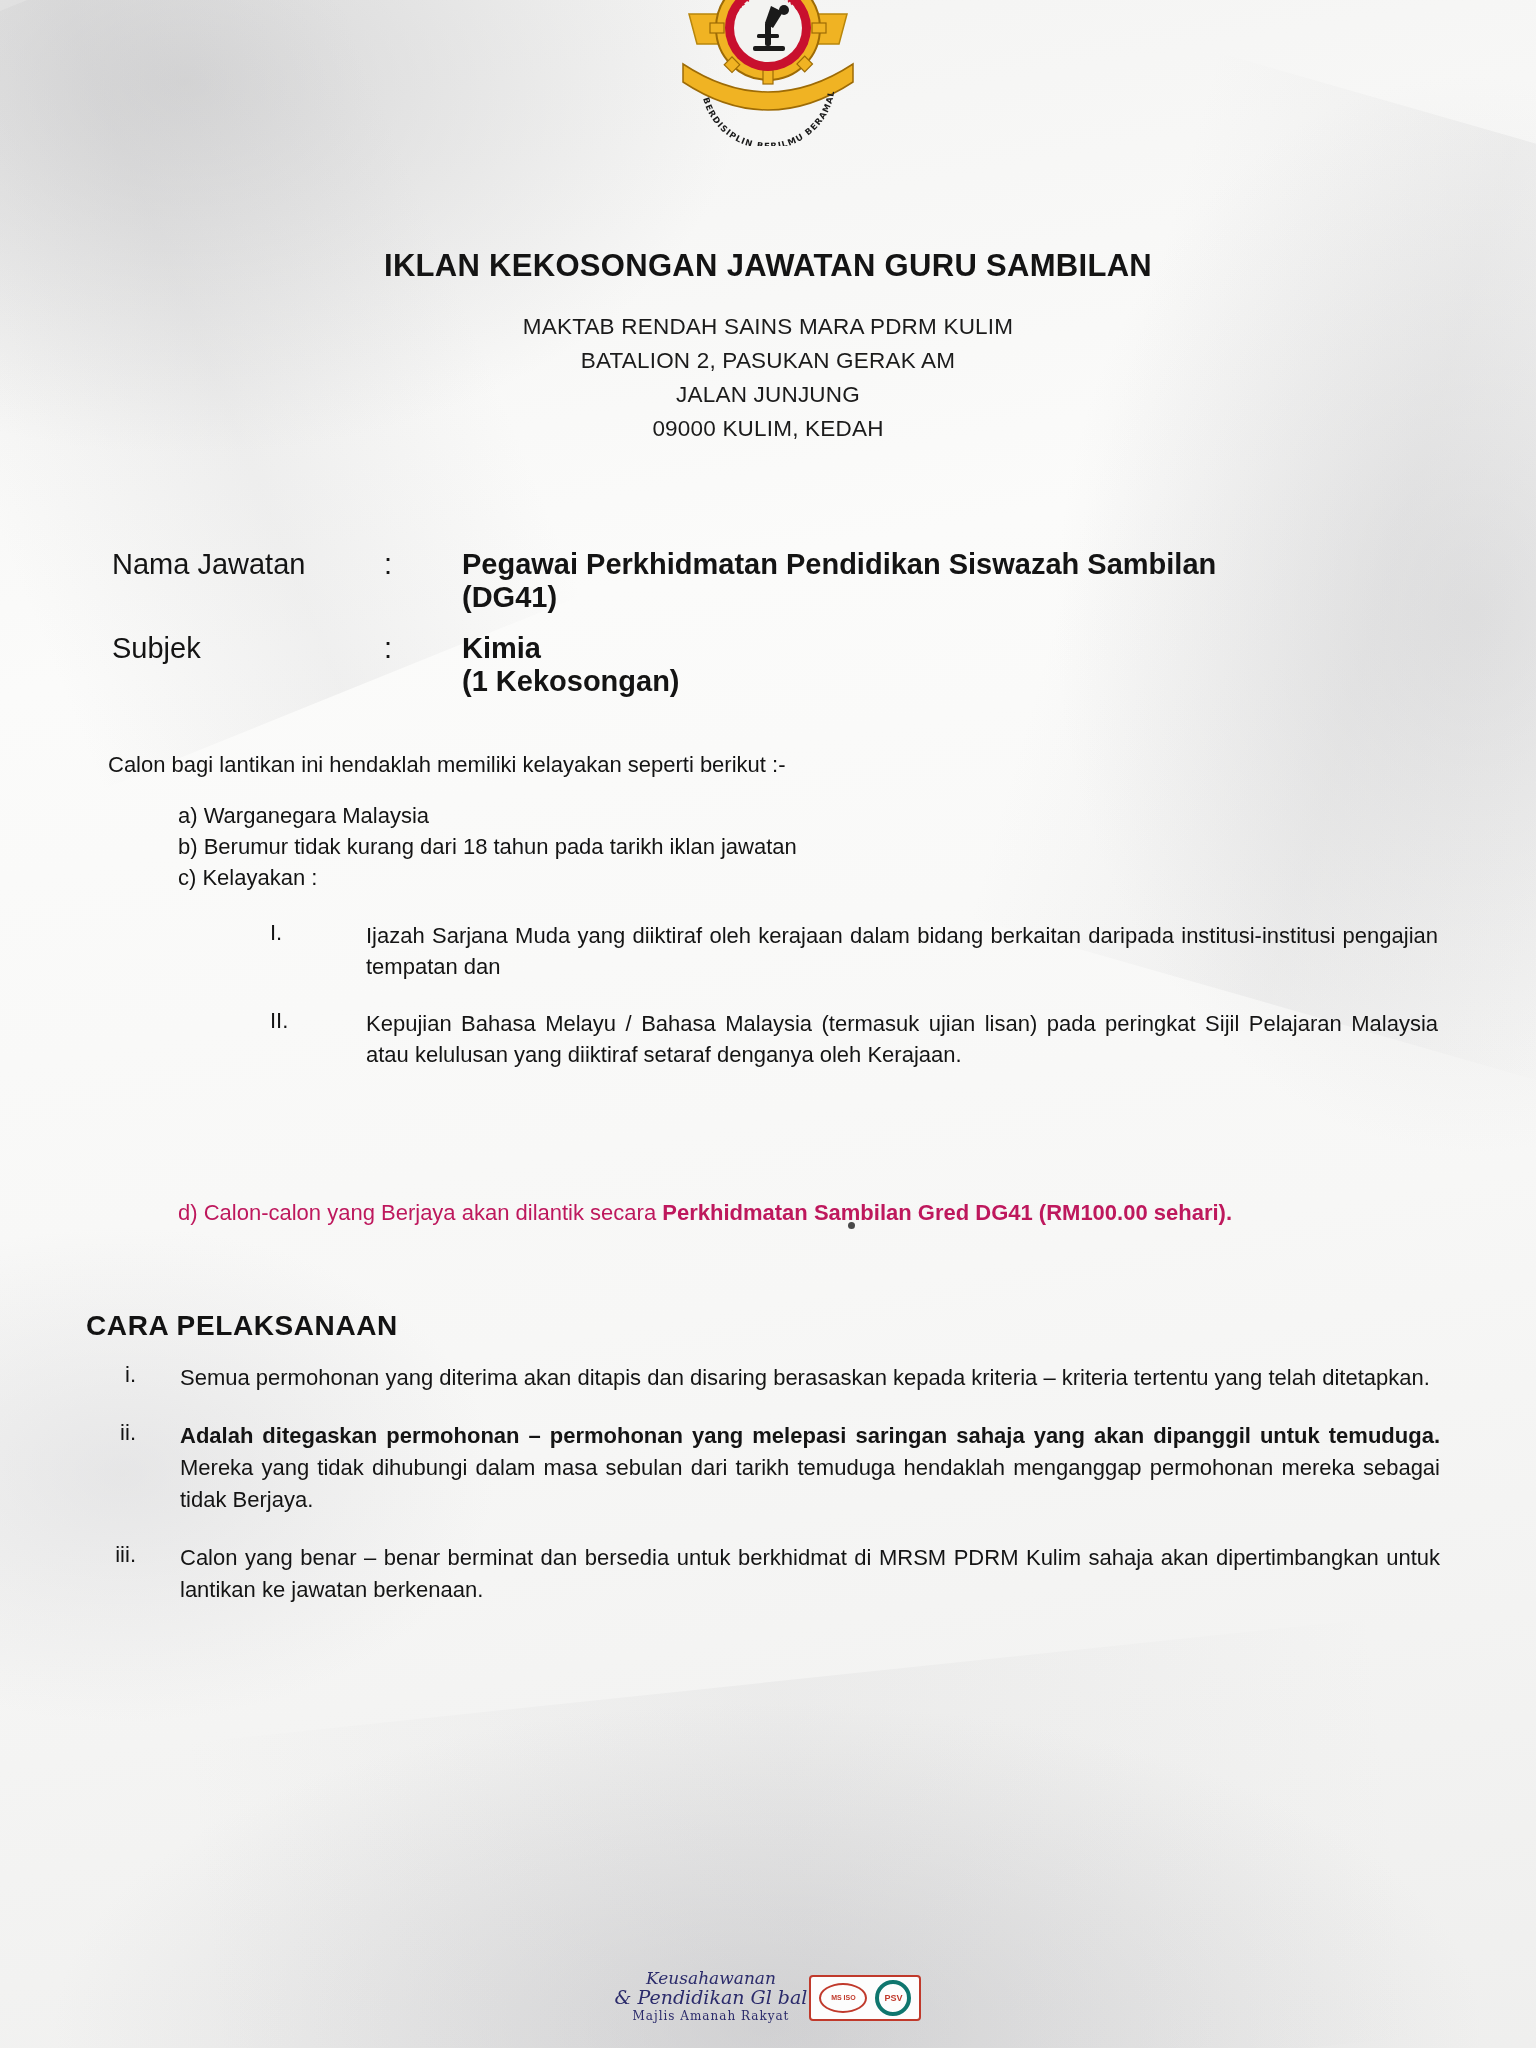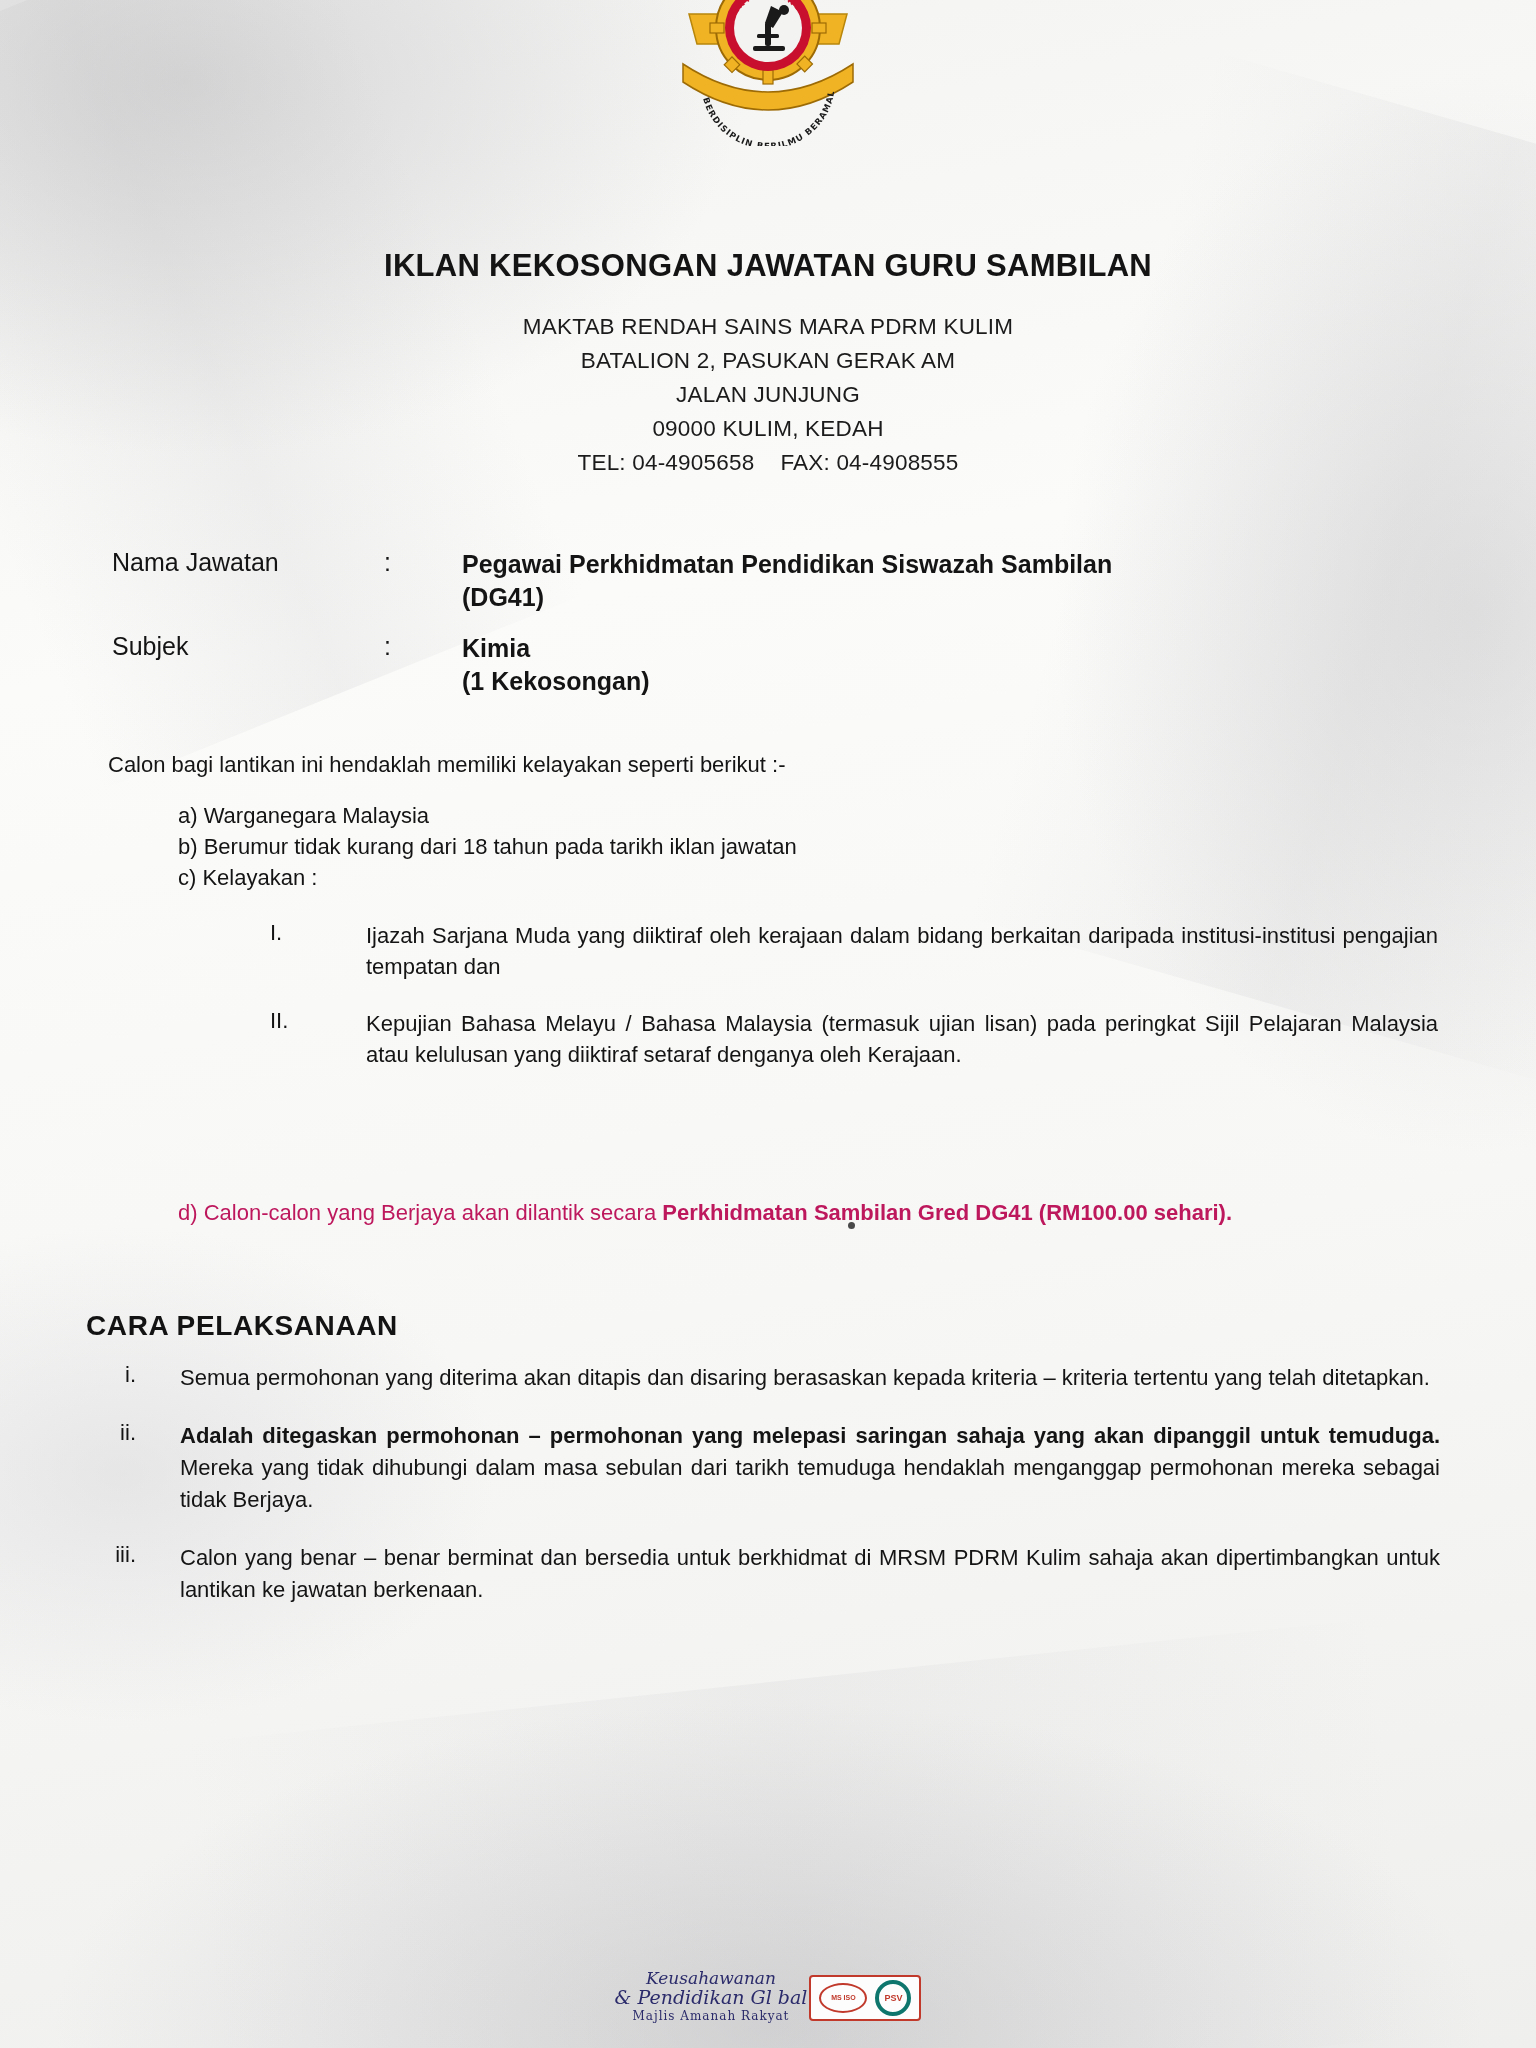--- a/index.html
+++ b/index.html
@@ -73,21 +73,21 @@
     letter-spacing: 0.2px;
   }
   .address-block .tel-line span.gap { display:inline-block; width: 26px; }
 
   
   .fields {
     position: absolute;
     top: 548px;
     left: 112px;
     right: 110px;
-    font-size: 25px;
+    font-size: 29px;
     color: #141414;
   }
   .field-row {
     display: flex;
     align-items: flex-start;
     margin-bottom: 8px;
   }
   .field-label { width: 272px; flex: none; }
   .field-colon { width: 78px; flex: none; }
   .field-value { font-weight: bold; line-height: 33px; }
@@ -300,23 +300,20 @@
     </svg>
   </div>
 
   <div class="main-title">IKLAN KEKOSONGAN JAWATAN GURU SAMBILAN</div>
 
   <div class="address-block">
     <div>MAKTAB RENDAH SAINS MARA PDRM KULIM</div>
     <div>BATALION 2, PASUKAN GERAK AM</div>
     <div>JALAN JUNJUNG</div>
     <div>09000 KULIM, KEDAH</div>
-    <div class="tel-line">
-      <span>TEL: 04-4905658</span><span class="gap"></span><span>FAX: 04-4908555</span>
-    </div>
   </div>
 
   <div class="fields">
     <div class="field-row">
       <div class="field-label">Nama Jawatan</div>
       <div class="field-colon">:</div>
       <div class="field-value">
         <span>Pegawai Perkhidmatan Pendidikan Siswazah Sambilan</span>
         <span class="sub">(DG41)</span>
       </div>

